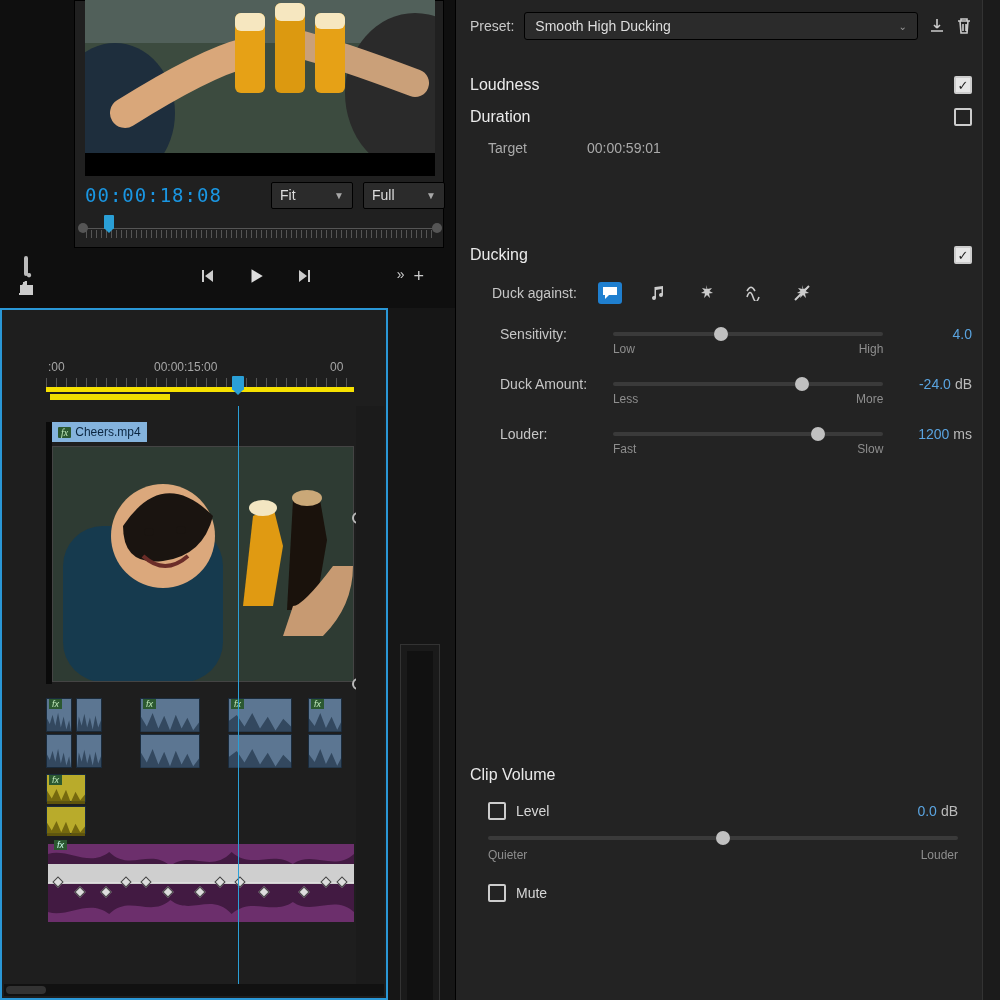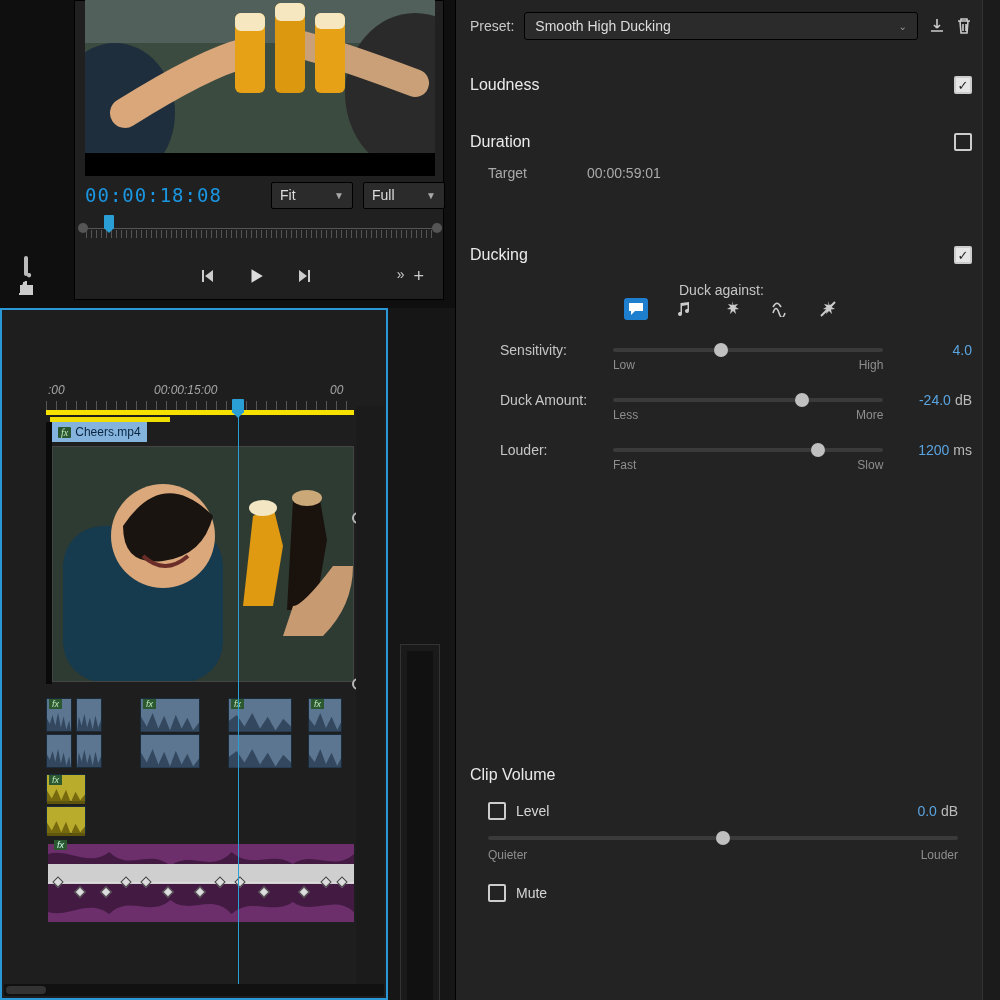--- a/index.html
+++ b/index.html
@@ -30,21 +30,21 @@
     font-size:14px;
     overflow:hidden;
   }
   .app { display:flex; width:1000px; height:1000px; }
   .left { width:455px; height:1000px; position:relative; background:#171717; }
   .right { flex:1; height:1000px; background:#232323; position:relative; border-left:1px solid #000;}
   .right-edge { position:absolute; right:0; top:0; width:18px; height:1000px; background:#1b1b1b; border-left:1px solid #333; z-index:5;}
   
   
   .monitor { position:absolute; left:0; top:0; width:455px; height:308px; background:#0f0f0f;}
-  .monitor-inner { position:absolute; left:74px; top:0; width:370px; height:300px; background:#202020; border:1px solid #000;}
+  .monitor-inner { position:absolute; left:74px; top:0; width:370px; height:248px; background:#202020; border:1px solid #000;}
   .video-frame { position:absolute; left:10px; top:-18px; width:350px; height:170px; background:#333; overflow:hidden;}
   .video-frame svg { width:100%; height:100%; display:block;}
   .blackbar1 { position:absolute; left:10px; top:152px; width:350px; height:23px; background:#000;}
   .monitor-ctrl-row { position:absolute; left:10px; top:178px; width:360px; height:32px; display:flex; align-items:center; gap:10px;}
   .timecode { color:#1a96e2; font-size:19px; font-family:monospace; letter-spacing:1px;}
   .sel { background:#2b2b2b; border:1px solid #000; color:#ddd; height:27px; font-size:14px; padding:12px 8px; display:flex; align-items:center; justify-content:space-between; gap:8px; border-radius:2px;}
   .sel .chev { font-size:10px; opacity:.7;}
   .ruler-mini { position:absolute; left:80px; top:218px; width:360px; height:28px;}
   .ruler-mini .track { position:absolute; left:0; top:10px; width:100%; height:1px; background:#555;}
   .ruler-mini .end { width:10px; height:10px; border-radius:50%; background:#555; position:absolute; top:5px;}
@@ -57,21 +57,21 @@
   .transport .btn-ic { color:#ccc; font-size:16px; }
   .transport .extra { position:absolute; right:12px; display:flex; gap:12px; color:#ccc;}
   
   .left-toolbar { position:absolute; left:0; top:258px; width:52px; height:44px; display:flex; flex-direction:column; align-items:center; gap:6px; }
   .left-toolbar .ic { color:#bbb; font-size:14px;}
   .box-ic { width:16px; height:16px; border:2px solid #bbb; border-radius:2px;}
   
   
   .timeline-wrap { position:absolute; left:0; top:308px; width:455px; height:692px; background:#161616; padding-top:0;}
   .timeline { position:absolute; left:0; top:0; width:388px; height:692px; border:2px solid #2a97d6; background:#1e1e1e;}
-  .tl-ruler { position:absolute; left:44px; top:73px; right:32px; height:32px; color:#a6a6a6; font-size:12px;font-style:italic;}
+  .tl-ruler { position:absolute; left:44px; top:50px; right:32px; height:32px; color:#a6a6a6; font-size:12px;}
   .tl-ruler .lbl { position:absolute; top:0;}
   .tl-ruler .ticks-row { position:absolute; left:0; right:0; top:18px; height:10px; background:repeating-linear-gradient(to right, #555 0 1px, transparent 1px 10px);}
   .tl-ruler .yellow-wa { position:absolute; left:0; right:0; top:27px; height:5px; background:var(--yellow);}
   .tl-ruler .yellow-seg { position:absolute; top:34px; height:6px; background:#f0de00;}
   .tl-ruler .playhead { position:absolute; top:16px; width:12px; height:14px; background:#2a9fd6; border-radius:1px;}
   .tl-ruler .playhead:after { content:""; position:absolute; bottom:-5px; left:0; border-left:6px solid transparent; border-right:6px solid transparent; border-top:6px solid #2a9fd6;}
   .playline { position:absolute; top:96px; bottom:14px; width:1px; background:#2a9fd6; z-index:10;}
   
   .tl-body { position:absolute; left:44px; right:0; top:96px; bottom:14px; }
   .track-v1 { position:absolute; left:0; top:16px; right:32px; height:262px; background:#0a0a0a; }
@@ -114,26 +114,26 @@
   .preset-sel .chev{font-size:10px; opacity:.6;}
   .preset-ics { display:flex; gap:10px; color:#ccc;}
   
   .section { position:absolute; left:14px; right:28px;}
   .section h3 { font-weight:400; font-size:16px; color:#eaeaea; margin:0;}
   .chk { width:18px; height:18px; border:2px solid #ccc; border-radius:2px; display:inline-flex; align-items:center; justify-content:center; color:#222; font-size:13px;}
   .chk.on { background:#e6e6e6;}
   .row-h { display:flex; justify-content:space-between; align-items:center;}
   
   .sec-loud { top:76px;}
-  .sec-dur { top:133px;}
+  .sec-dur { top:108px;}
   .dur-body { margin-top:14px; display:flex; gap:60px; color:#aaa; padding-left:18px;}
   
   .sec-duck { top:246px;}
   .duck-body { padding:18px 0 0 22px;}
-  .drow { display:flex; align-items:center; margin-bottom:22px;flex-direction:column;}
+  .drow { display:flex; align-items:center; margin-bottom:22px;}
   .drow .lbl { width:106px; color:#c6c6c6;}
   .type-icons { display:flex; gap:24px; align-items:center;}
   .tic { width:24px; height:22px; display:flex; align-items:center; justify-content:center; color:#ccc;}
   .tic.active { background:#1f7fcf; border-radius:3px; color:#fff;}
   .slider-row { display:flex; align-items:center; gap:14px;margin-left:8px;}
   .slider-row .lbl { width:106px; color:#c6c6c6;}
   .slider-box { position:relative; width:290px;}
   .slider-track { position:relative; height:4px; background:#3a3a3a; border-radius:2px;}
   .slider-thumb { position:absolute; top:-5px; width:14px; height:14px; border-radius:50%; background:#c0c0c0; transform:translateX(-50%);}
   .end-lbl { position:absolute; top:10px; font-size:12px; color:#8e8e8e;}

